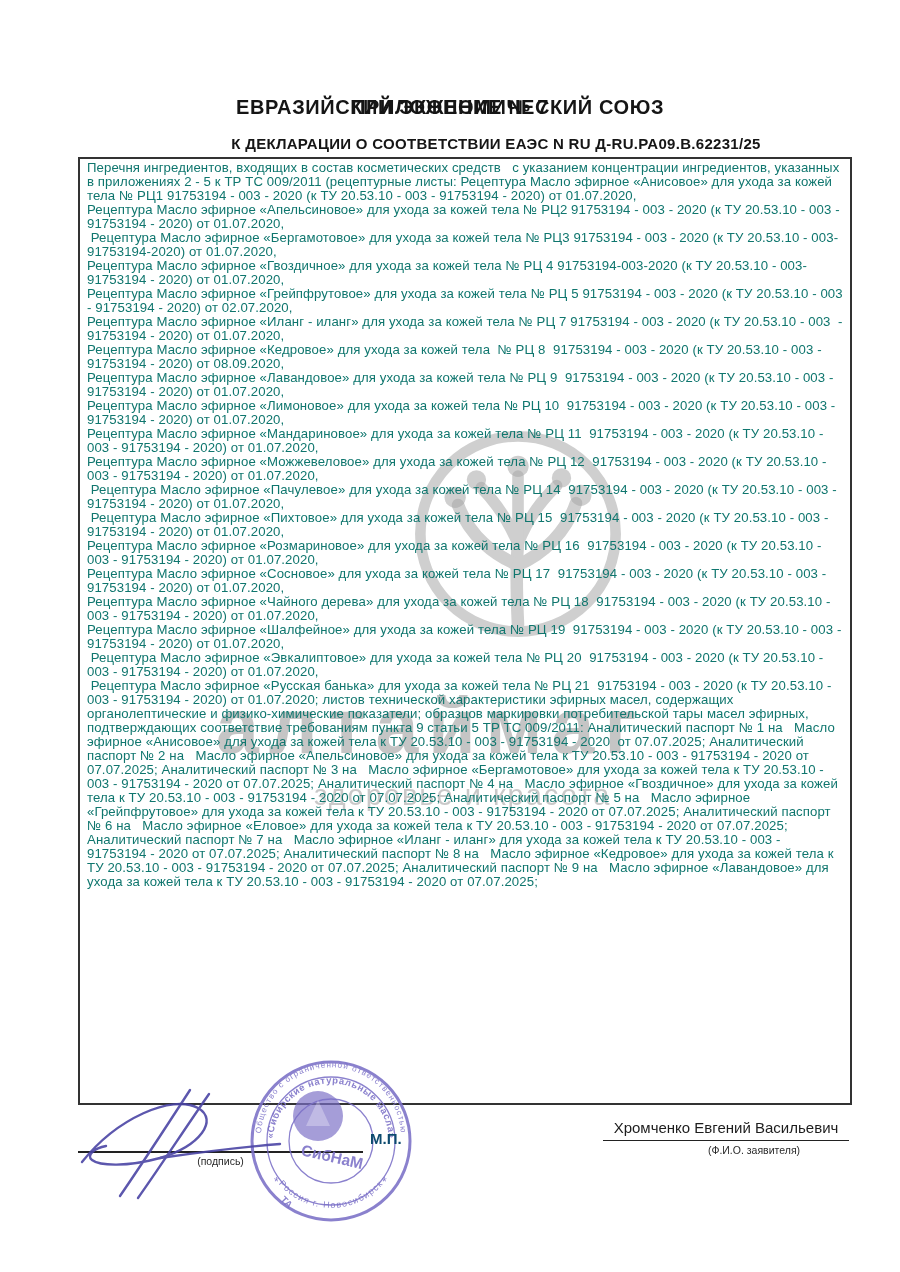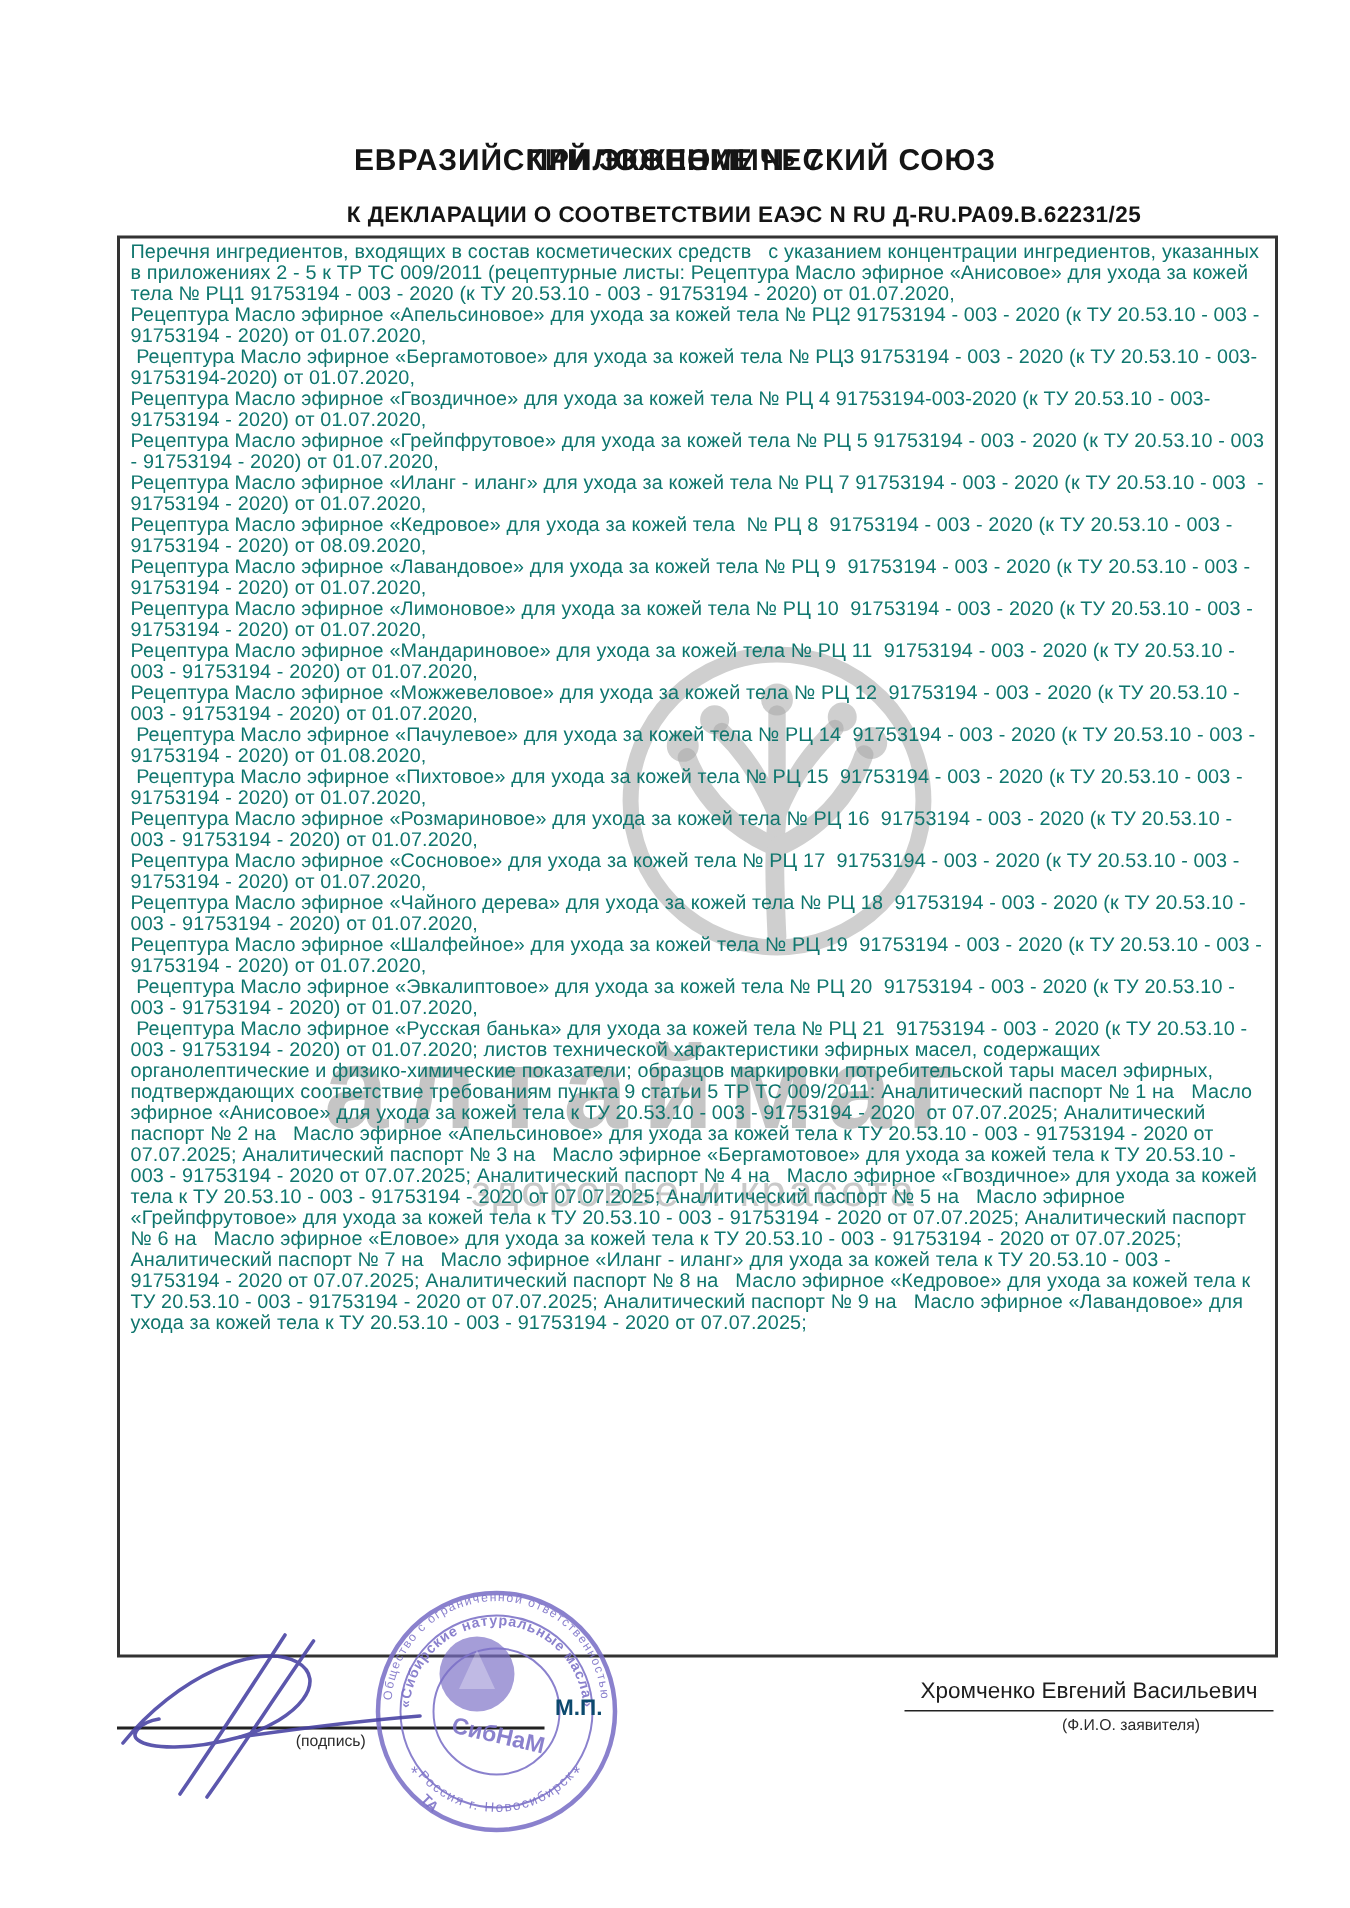--- a/index.html
+++ b/index.html
@@ -74,28 +74,28 @@
   <div class="hdr hdr-union">ЕВРАЗИЙСКИЙ ЭКОНОМИЧЕСКИЙ СОЮЗ</div>
   <div class="hdr hdr-appendix">ПРИЛОЖЕНИЕ № 7</div>
   <div class="hdr hdr-decl">К ДЕКЛАРАЦИИ О СООТВЕТСТВИИ ЕАЭС N RU Д-RU.РА09.В.62231/25</div>
 
   <div class="content-box">
     <div>
         <div class="para">Перечня ингредиентов, входящих в состав косметических средств   с указанием концентрации ингредиентов, указанных в приложениях 2 - 5 к ТР ТС 009/2011 (рецептурные листы: Рецептура Масло эфирное «Анисовое» для ухода за кожей тела № РЦ1 91753194 - 003 - 2020 (к ТУ 20.53.10 - 003 - 91753194 - 2020) от 01.07.2020,</div>
         <div class="para">Рецептура Масло эфирное «Апельсиновое» для ухода за кожей тела № РЦ2 91753194 - 003 - 2020 (к ТУ 20.53.10 - 003 - 91753194 - 2020) от 01.07.2020,</div>
         <div class="para"> Рецептура Масло эфирное «Бергамотовое» для ухода за кожей тела № РЦ3 91753194 - 003 - 2020 (к ТУ 20.53.10 - 003-91753194-2020) от 01.07.2020,</div>
         <div class="para">Рецептура Масло эфирное «Гвоздичное» для ухода за кожей тела № РЦ 4 91753194-003-2020 (к ТУ 20.53.10 - 003- 91753194 - 2020) от 01.07.2020,</div>
-        <div class="para">Рецептура Масло эфирное «Грейпфрутовое» для ухода за кожей тела № РЦ 5 91753194 - 003 - 2020 (к ТУ 20.53.10 - 003 - 91753194 - 2020) от 01.07.2020,</div>
+        <div class="para">Рецептура Масло эфирное «Грейпфрутовое» для ухода за кожей тела № РЦ 5 91753194 - 003 - 2020 (к ТУ 20.53.10 - 003 - 91753194 - 2020) от 02.07.2020,</div>
         <div class="para">Рецептура Масло эфирное «Иланг - иланг» для ухода за кожей тела № РЦ 7 91753194 - 003 - 2020 (к ТУ 20.53.10 - 003  - 91753194 - 2020) от 01.07.2020,</div>
         <div class="para">Рецептура Масло эфирное «Кедровое» для ухода за кожей тела  № РЦ 8  91753194 - 003 - 2020 (к ТУ 20.53.10 - 003 - 91753194 - 2020) от 08.09.2020,</div>
         <div class="para">Рецептура Масло эфирное «Лавандовое» для ухода за кожей тела № РЦ 9  91753194 - 003 - 2020 (к ТУ 20.53.10 - 003 - 91753194 - 2020) от 01.07.2020,</div>
         <div class="para">Рецептура Масло эфирное «Лимоновое» для ухода за кожей тела № РЦ 10  91753194 - 003 - 2020 (к ТУ 20.53.10 - 003 - 91753194 - 2020) от 01.07.2020,</div>
         <div class="para">Рецептура Масло эфирное «Мандариновое» для ухода за кожей тела № РЦ 11  91753194 - 003 - 2020 (к ТУ 20.53.10 - 003 - 91753194 - 2020) от 01.07.2020,</div>
         <div class="para">Рецептура Масло эфирное «Можжевеловое» для ухода за кожей тела № РЦ 12  91753194 - 003 - 2020 (к ТУ 20.53.10 - 003 - 91753194 - 2020) от 01.07.2020,</div>
-        <div class="para"> Рецептура Масло эфирное «Пачулевое» для ухода за кожей тела № РЦ 14  91753194 - 003 - 2020 (к ТУ 20.53.10 - 003 - 91753194 - 2020) от 01.08.2020,</div>
+        <div class="para"> Рецептура Масло эфирное «Пачулевое» для ухода за кожей тела № РЦ 14  91753194 - 003 - 2020 (к ТУ 20.53.10 - 003 - 91753194 - 2020) от 01.07.2020,</div>
         <div class="para"> Рецептура Масло эфирное «Пихтовое» для ухода за кожей тела № РЦ 15  91753194 - 003 - 2020 (к ТУ 20.53.10 - 003 - 91753194 - 2020) от 01.07.2020,</div>
         <div class="para">Рецептура Масло эфирное «Розмариновое» для ухода за кожей тела № РЦ 16  91753194 - 003 - 2020 (к ТУ 20.53.10 - 003 - 91753194 - 2020) от 01.07.2020,</div>
         <div class="para">Рецептура Масло эфирное «Сосновое» для ухода за кожей тела № РЦ 17  91753194 - 003 - 2020 (к ТУ 20.53.10 - 003 - 91753194 - 2020) от 01.07.2020,</div>
         <div class="para">Рецептура Масло эфирное «Чайного дерева» для ухода за кожей тела № РЦ 18  91753194 - 003 - 2020 (к ТУ 20.53.10 - 003 - 91753194 - 2020) от 01.07.2020,</div>
         <div class="para">Рецептура Масло эфирное «Шалфейное» для ухода за кожей тела № РЦ 19  91753194 - 003 - 2020 (к ТУ 20.53.10 - 003 - 91753194 - 2020) от 01.07.2020,</div>
         <div class="para"> Рецептура Масло эфирное «Эвкалиптовое» для ухода за кожей тела № РЦ 20  91753194 - 003 - 2020 (к ТУ 20.53.10 - 003 - 91753194 - 2020) от 01.07.2020,</div>
         <div class="para"> Рецептура Масло эфирное «Русская банька» для ухода за кожей тела № РЦ 21  91753194 - 003 - 2020 (к ТУ 20.53.10 - 003 - 91753194 - 2020) от 01.07.2020; листов технической характеристики эфирных масел, содержащих органолептические и физико-химические показатели; образцов маркировки потребительской тары масел эфирных, подтверждающих соответствие требованиям пункта 9 статьи 5 ТР ТС 009/2011: Аналитический паспорт № 1 на   Масло эфирное «Анисовое» для ухода за кожей тела к ТУ 20.53.10 - 003 - 91753194 - 2020  от 07.07.2025; Аналитический паспорт № 2 на   Масло эфирное «Апельсиновое» для ухода за кожей тела к ТУ 20.53.10 - 003 - 91753194 - 2020 от 07.07.2025; Аналитический паспорт № 3 на   Масло эфирное «Бергамотовое» для ухода за кожей тела к ТУ 20.53.10 - 003 - 91753194 - 2020 от 07.07.2025; Аналитический паспорт № 4 на   Масло эфирное «Гвоздичное» для ухода за кожей тела к ТУ 20.53.10 - 003 - 91753194 - 2020 от 07.07.2025; Аналитический паспорт № 5 на   Масло эфирное «Грейпфрутовое» для ухода за кожей тела к ТУ 20.53.10 - 003 - 91753194 - 2020 от 07.07.2025; Аналитический паспорт № 6 на   Масло эфирное «Еловое» для ухода за кожей тела к ТУ 20.53.10 - 003 - 91753194 - 2020 от 07.07.2025; Аналитический паспорт № 7 на   Масло эфирное «Иланг - иланг» для ухода за кожей тела к ТУ 20.53.10 - 003 - 91753194 - 2020 от 07.07.2025; Аналитический паспорт № 8 на   Масло эфирное «Кедровое» для ухода за кожей тела к ТУ 20.53.10 - 003 - 91753194 - 2020 от 07.07.2025; Аналитический паспорт № 9 на   Масло эфирное «Лавандовое» для ухода за кожей тела к ТУ 20.53.10 - 003 - 91753194 - 2020 от 07.07.2025;</div>
       </div>
   </div>
 

